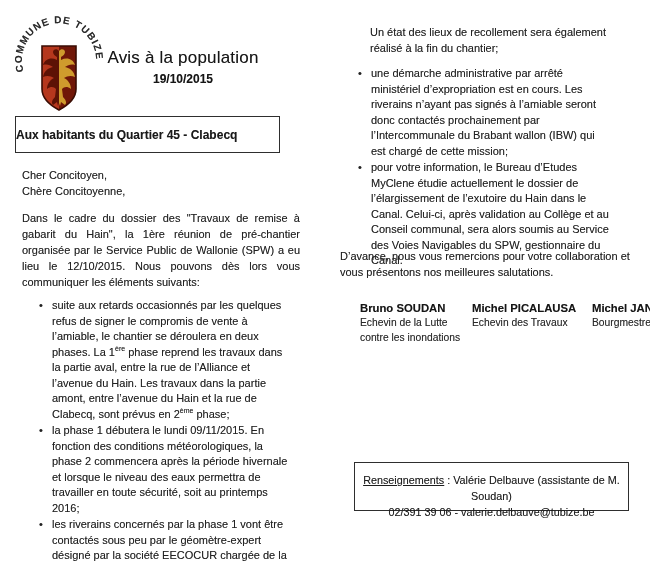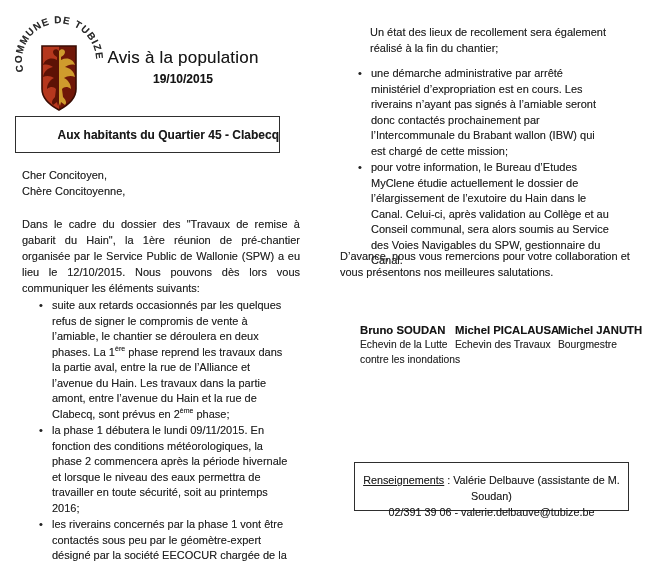--- a/index.html
+++ b/index.html
@@ -14,41 +14,41 @@
   .page2 { left:330px; width:320px; }
 
   .logo { position:absolute; left:13px; top:5px; filter:blur(0.3px); }
 
   .title-block { position:absolute; left:83px; top:48px; width:200px; text-align:center; color:#161616; }
   .doc-title { font-size:17px; font-weight:normal; letter-spacing:0.2px; }
   .doc-date  { font-size:12px; font-weight:bold; margin-top:4px; }
 
   .recipient-box {
     position:absolute; left:15px; top:116px; width:263px; height:35px;
-    border:1.6px solid #2e2e2e; display:flex; align-items:center; justify-content:flex-end;
+    border:1.6px solid #2e2e2e; display:flex; align-items:center; justify-content:flex-start;
     font-size:12px; font-weight:bold; color:#1a1a1a;
   }
 
   .body-text { font-size:11px; line-height:16px; color:#222; }
 
   .salutation { position:absolute; left:22px; top:167px; }
-  .intro { position:absolute; left:22px; top:216px; width:278px; text-align:justify; }
+  .intro { position:absolute; left:22px; top:210px; width:278px; text-align:justify; }
 
   ul.bullets { list-style:none; margin:0; padding:0 0 0 14px; }
   ul.bullets li { position:relative; line-height:15.5px; margin:0 0 1px 0; }
   ul.bullets li::before { content:"\2022"; position:absolute; left:-13px; top:0; }
   ul.bullets sup { font-size:7px; line-height:0; vertical-align:super; }
 
   .bullets-p1 { position:absolute; left:38px; top:298px; width:252px; }
 
   .continuation { position:absolute; left:40px; top:24px; width:255px; }
   .bullets-p2 { position:absolute; left:27px; top:66px; width:254px; }
   .closing { position:absolute; left:10px; top:248px; width:298px; }
 
-  .signatures { position:absolute; left:30px; top:324px; width:290px; display:flex; }
+  .signatures { position:absolute; left:30px; top:302px; width:290px; display:flex;gap:17px; }
   .sig-col { flex:none; }
   .sig-col-1 { width:95px; }
   .sig-col-2 { width:103px; }
   .sig-name { font-size:11.3px; font-weight:bold; color:#161616; white-space:nowrap; }
   .sig-title { font-size:10.3px; line-height:14.5px; margin-top:2px; color:#2a2a2a; }
   .sig-title div { white-space:nowrap; }
 
   .contact-box {
     position:absolute; left:24px; top:462px; width:263px; height:38px;
     border:1.5px solid #2e2e2e; padding:9px 5px 0 5px;

